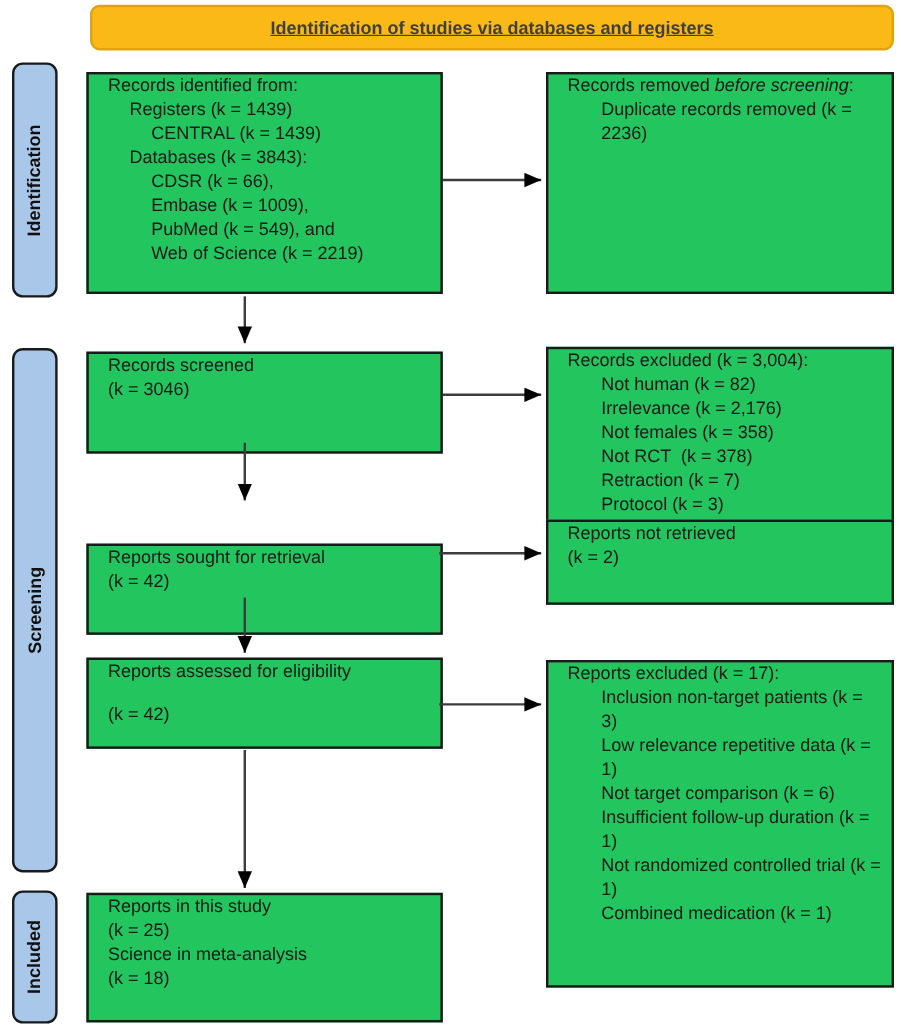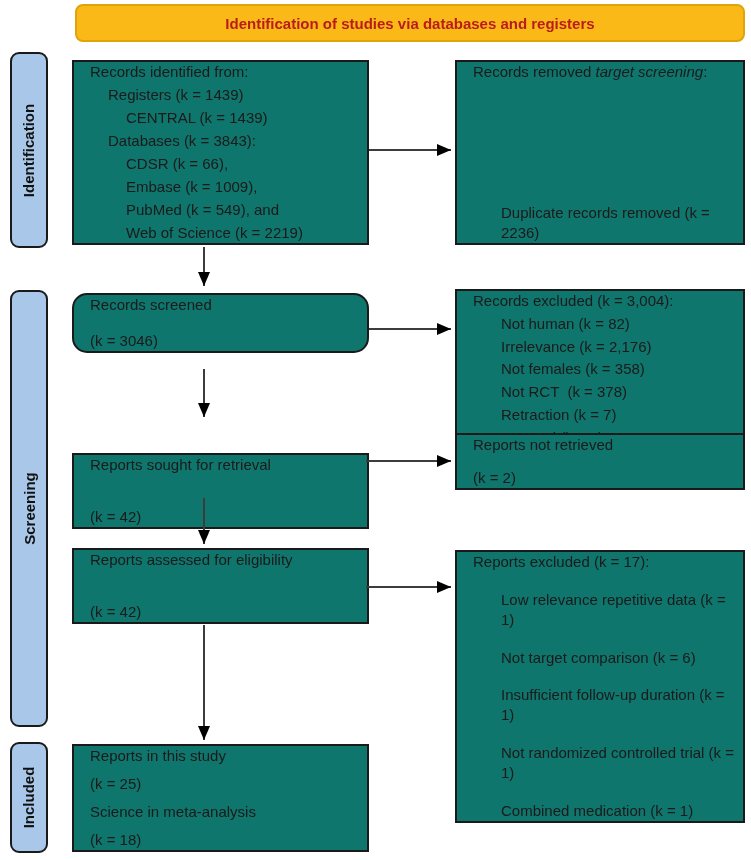--- a/index.html
+++ b/index.html
@@ -13,57 +13,57 @@
     overflow: hidden;
   }
   .banner {
     position: absolute;
     left: 75px; top: 4px; width: 670px; height: 38px;
     background: #FBB917;
     border: 2px solid #DFA40C;
     border-radius: 8px;
     box-sizing: border-box;
     display: flex; align-items: center; justify-content: center;
-    font-weight: bold; font-size: 15px; color: #b91c1c;
+    font-weight: bold; font-size: 15px; color: #404040; text-decoration: underline;
   }
   .stage-bar {
     position: absolute;
     left: 10px; width: 38px;
     background: #A9C7E8;
     border: 2px solid #1a1a1a;
     border-radius: 9px;
     box-sizing: border-box;
     display: flex; align-items: center; justify-content: center;
   }
   .stage-bar span {
     transform: rotate(-90deg);
     white-space: nowrap;
     font-weight: bold; font-size: 15px; color: #111111;
   }
   #bar-identification { top: 52px;  height: 196px; }
   #bar-screening      { top: 290px; height: 437px; }
   #bar-included       { top: 742px; height: 111px; }
   .fbox {
     position: absolute;
-    background: #0f766e;
+    background: #22c55e;
     border: 2px solid #1a1a1a;
     box-sizing: border-box;
     font-size: 15px; line-height: 20px;
     padding: 0 8px 0 16px;
-    display: flex; flex-direction: column; justify-content: space-between;
+    display: flex; flex-direction: column; justify-content: flex-start;
   }
   .col-left  { left: 72px;  width: 297px; }
   .col-right { left: 455px; width: 290px; }
   #box-identified   { top: 60px;  height: 185px; }
   #box-removed      { top: 60px;  height: 185px; }
-  #box-screened     { top: 293px; height: 60px; border-radius: 15px; }
+  #box-screened     { top: 293px; height: 85px; }
   #box-rec-excluded { top: 263px; height: 161px; margin-top: 26px; }
   #box-sought       { top: 421px; height: 76px; margin-top: 32px; }
-  #box-notretrieved { top: 433px; height: 57px; }
-  #box-assessed     { top: 548px; height: 76px; }
+  #box-notretrieved { top: 433px; height: 71px; }
+  #box-assessed     { top: 548px; height: 76px; gap: 16px; }
   #box-rep-excluded { top: 550px; height: 273px; }
   #box-included     { top: 744px; height: 108px; }
   .line { white-space: pre-wrap; }
   .ind1 { padding-left: 18px; }
   .ind2 { padding-left: 36px; }
   .item { padding-left: 28px; white-space: pre-wrap; }
   .em   { font-style: italic; }
   #arrows { position: absolute; left: 0; top: 0; pointer-events: none; }
 </style>
 </head>
@@ -90,21 +90,21 @@
     <div class="line ind1">Registers (k = 1439)</div>
     <div class="line ind2">CENTRAL (k = 1439)</div>
     <div class="line ind1">Databases (k = 3843):</div>
     <div class="line ind2">CDSR (k = 66),</div>
     <div class="line ind2">Embase (k = 1009),</div>
     <div class="line ind2">PubMed (k = 549), and</div>
     <div class="line ind2">Web of Science (k = 2219)</div>
   </div>
 
   <div class="fbox col-right" id="box-removed">
-    <div class="line"><span>Records removed </span><span class="em">target screening</span><span>:</span></div>
+    <div class="line"><span>Records removed </span><span class="em">before screening</span><span>:</span></div>
     <div class="item">Duplicate records removed (k = 2236)</div>
   </div>
 
   <div class="fbox col-left" id="box-screened">
     <div class="line">Records screened</div>
     <div class="line">(k = 3046)</div>
   </div>
 
   <div class="fbox col-right" id="box-rec-excluded">
     <div class="line">Records excluded (k = 3,004):</div>
@@ -126,20 +126,21 @@
     <div class="line">(k = 2)</div>
   </div>
 
   <div class="fbox col-left" id="box-assessed">
     <div class="line">Reports assessed for eligibility</div>
     <div class="line">(k = 42)</div>
   </div>
 
   <div class="fbox col-right" id="box-rep-excluded">
     <div class="line">Reports excluded (k = 17):</div>
+    <div class="item">Inclusion non-target patients (k = 3)</div>
     <div class="item">Low relevance repetitive data (k = 1)</div>
     <div class="item">Not target comparison (k = 6)</div>
     <div class="item">Insufficient follow-up duration (k = 1)</div>
     <div class="item">Not randomized controlled trial (k = 1)</div>
     <div class="item">Combined medication (k = 1)</div>
   </div>
 
   <div class="fbox col-left" id="box-included">
     <div class="line">Reports in this study</div>
     <div class="line">(k = 25)</div>

